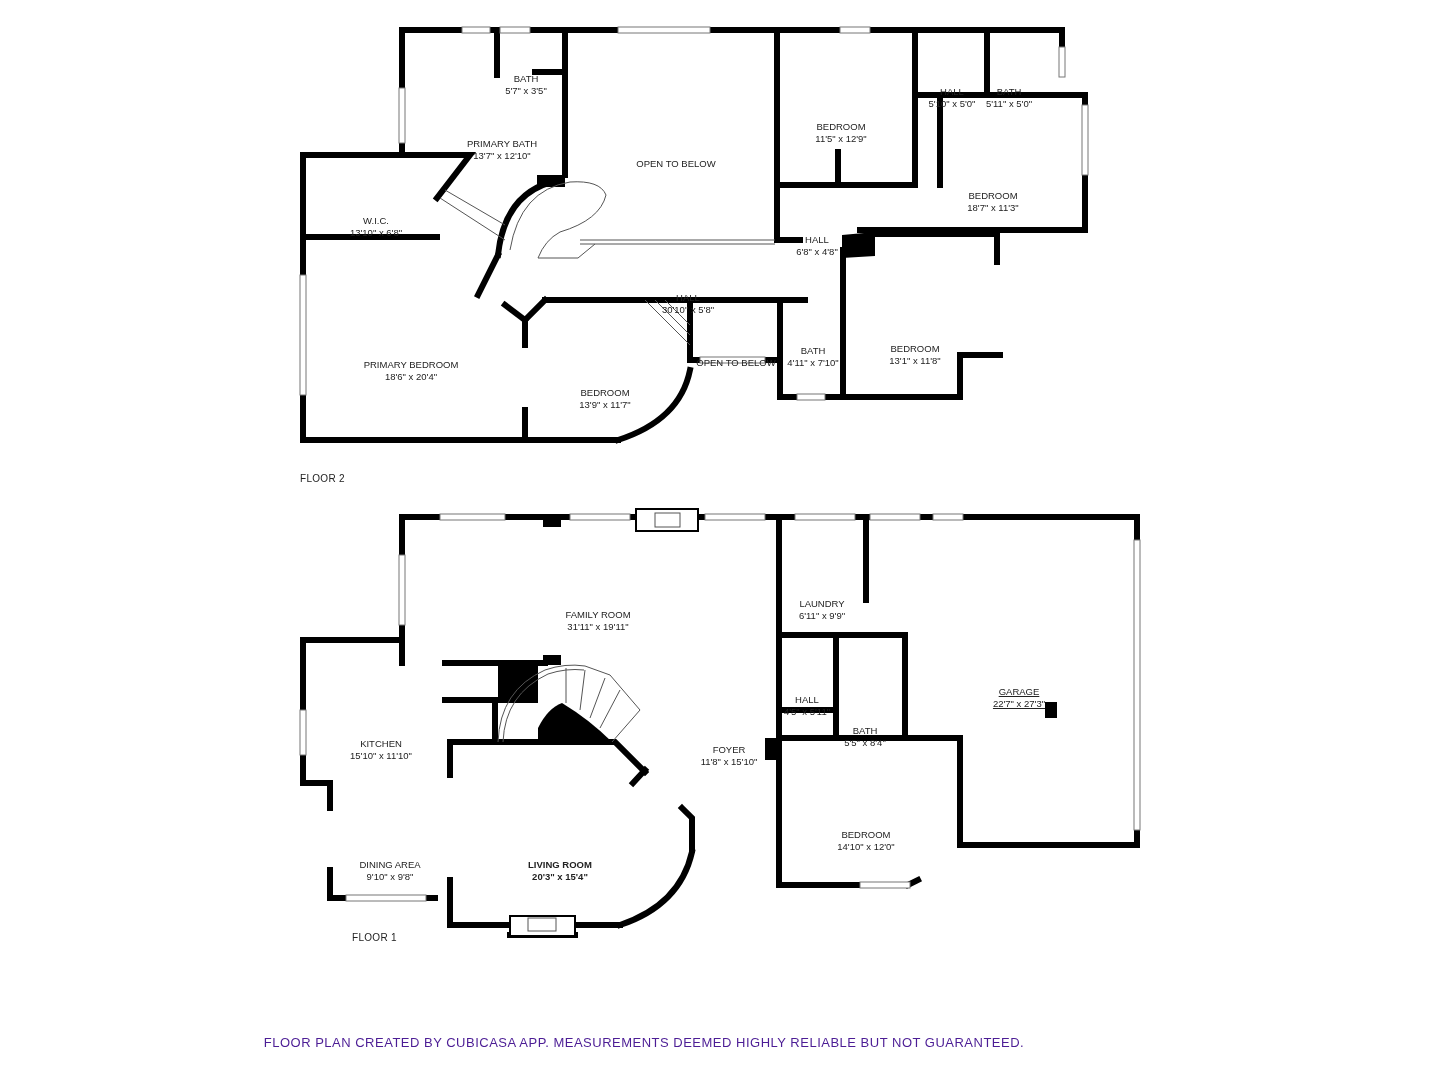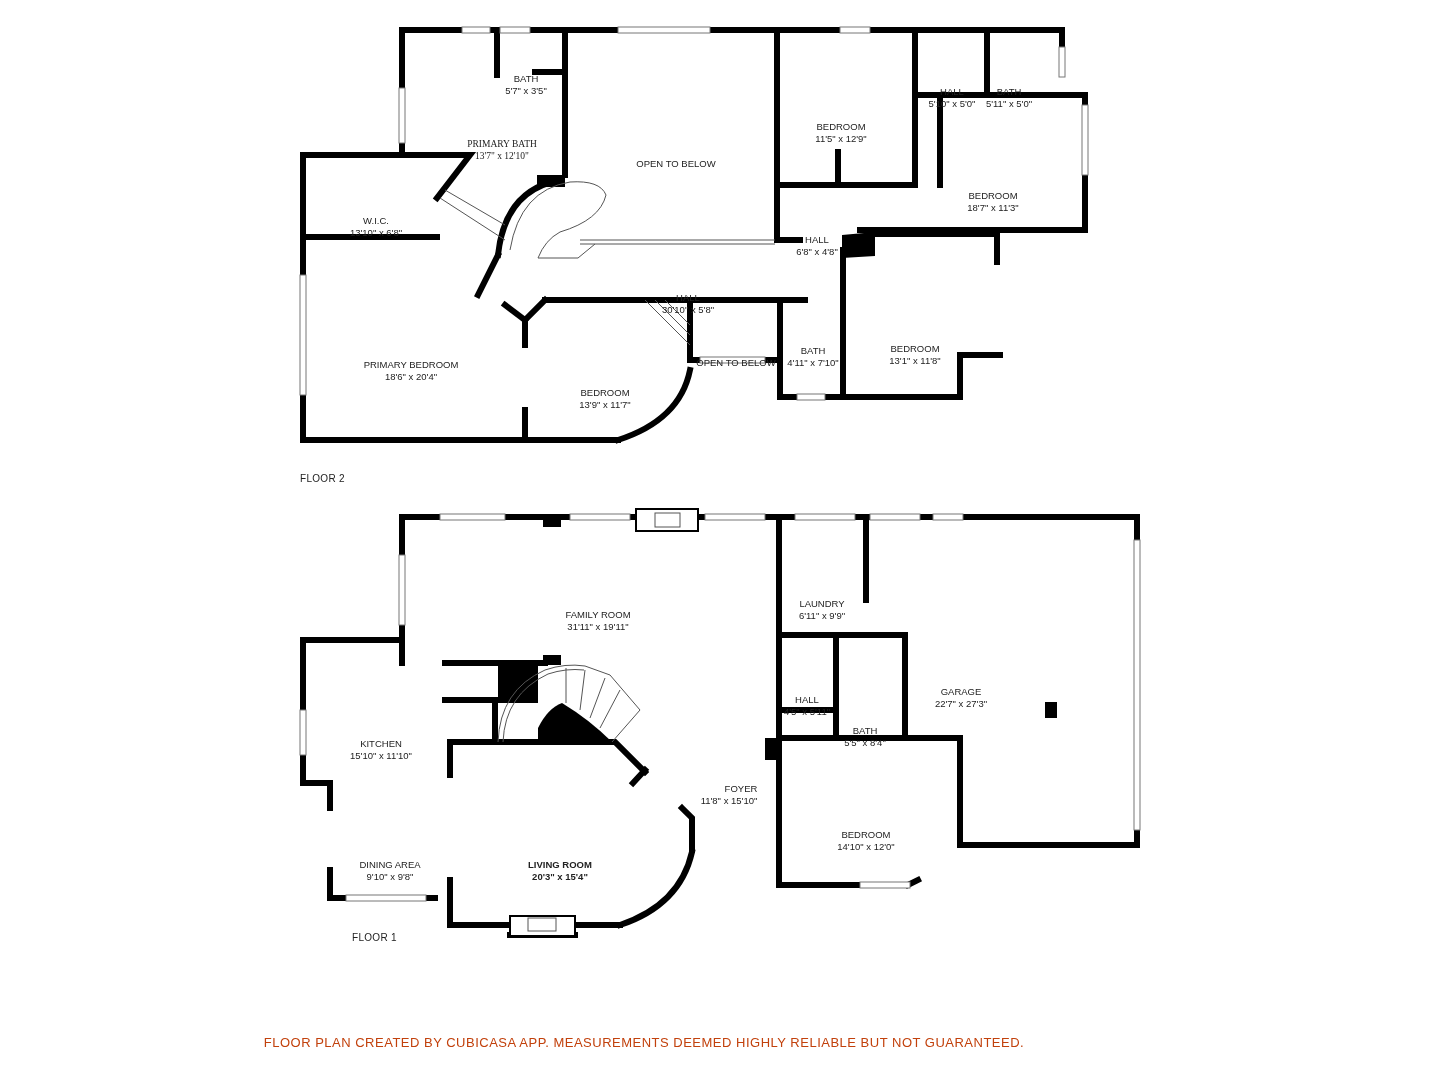--- a/index.html
+++ b/index.html
@@ -5,21 +5,21 @@
   html, body { margin:0; padding:0; background:#ffffff; }
   body { width:1440px; height:1080px; position:relative; overflow:hidden; font-family:"Liberation Sans", sans-serif; }
   svg.plan { position:absolute; left:0; top:0; width:1440px; height:1080px; }
   .wall { fill:none; stroke:#000; stroke-width:6; stroke-linejoin:miter; stroke-linecap:square; }
   .thin { fill:none; stroke:#555; stroke-width:1; }
   .win { fill:#fff; stroke:#777; stroke-width:1; }
   .solid { fill:#000; }
   .room-label { position:absolute; transform:translate(-50%,-50%); text-align:center; color:#222; font-size:9.5px; line-height:12px; white-space:nowrap;margin-top:26px; }
   .room-label .dim { display:block; }
   .floor-label { position:absolute; font-size:10px; color:#222; letter-spacing:0.3px; }
-  .footer { position:absolute; left:0; width:1288px; top:1035px; text-align:center; font-size:13px; color:#c2410c; letter-spacing:0.5px; }
+  .footer { position:absolute; left:0; width:1288px; top:1035px; text-align:center; font-size:13px; color:#4c1d95; letter-spacing:0.5px; }
 </style>
 </head>
 <body>
 
 <svg class="plan" viewBox="0 0 1440 1080">
 
   <g>
 
     <polyline class="wall" points="402,155 402,30 565,30 565,175"></polyline>
 
@@ -151,21 +151,21 @@
     <rect class="win" x="860" y="882" width="50" height="6"></rect>
     <rect class="win" x="1134" y="540" width="6" height="290"></rect>
   </g>
 </svg>
 
 <div>
   <div class="room-label" style="left:526px;top:59px;">
     <span>BATH</span>
     <span class="dim">5'7" x 3'5"</span>
   </div>
-  <div class="room-label" style="left:502px;top:124px;font-family:Liberation Serif, serif;">
+  <div class="room-label" style="left:502px;top:124px;">
     <span>PRIMARY BATH</span>
     <span class="dim">13'7" x 12'10"</span>
   </div>
   <div class="room-label" style="left:676px;top:138px;">
     <span>OPEN TO BELOW</span>
   </div>
   <div class="room-label" style="left:841px;top:107px;">
     <span>BEDROOM</span>
     <span class="dim">11'5" x 12'9"</span>
   </div>
@@ -217,37 +217,37 @@
 
 <div>
   <div class="room-label" style="left:598px;top:595px;">
     <span>FAMILY ROOM</span>
     <span class="dim">31'11" x 19'11"</span>
   </div>
   <div class="room-label" style="left:822px;top:584px;">
     <span>LAUNDRY</span>
     <span class="dim">6'11" x 9'9"</span>
   </div>
-  <div class="room-label" style="left:961px;top:672px;">
+  <div class="room-label" style="left:1019px;top:672px;text-decoration:underline;">
     <span>GARAGE</span>
     <span class="dim">22'7" x 27'3"</span>
   </div>
   <div class="room-label" style="left:807px;top:680px;">
     <span>HALL</span>
     <span class="dim">4'5" x 5'11"</span>
   </div>
   <div class="room-label" style="left:865px;top:711px;">
     <span>BATH</span>
     <span class="dim">5'5" x 8'4"</span>
   </div>
   <div class="room-label" style="left:381px;top:724px;">
     <span>KITCHEN</span>
     <span class="dim">15'10" x 11'10"</span>
   </div>
-  <div class="room-label" style="left:729px;top:769px;text-align:right;">
+  <div class="room-label" style="left:729px;top:730px;">
     <span>FOYER</span>
     <span class="dim">11'8" x 15'10"</span>
   </div>
   <div class="room-label" style="left:866px;top:815px;">
     <span>BEDROOM</span>
     <span class="dim">14'10" x 12'0"</span>
   </div>
   <div class="room-label" style="left:390px;top:845px;">
     <span>DINING AREA</span>
     <span class="dim">9'10" x 9'8"</span>

